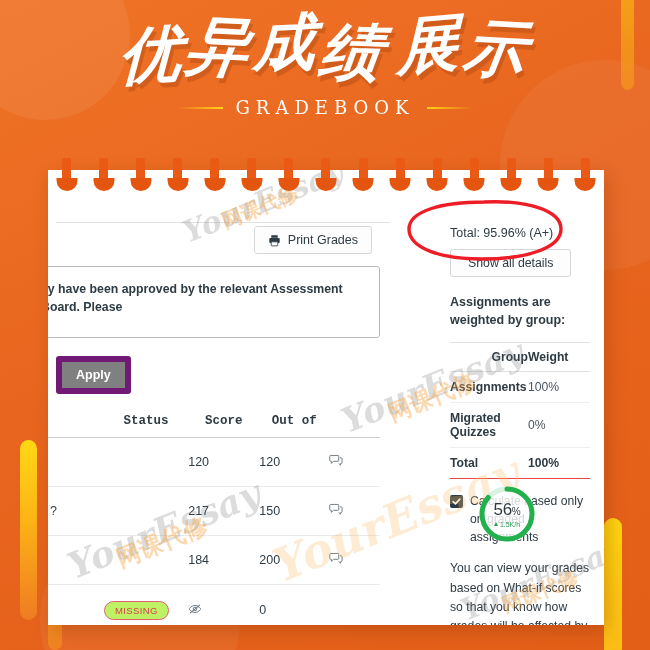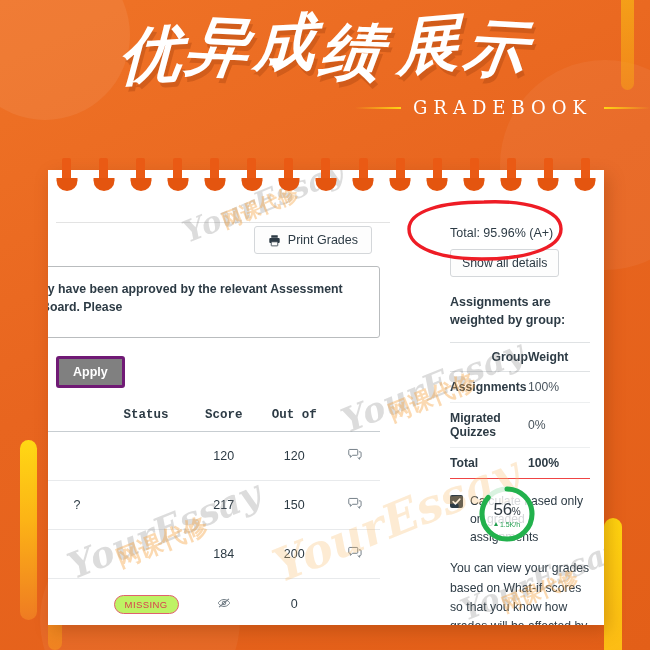--- a/index.html
+++ b/index.html
@@ -79,21 +79,21 @@
   .cn-title span:nth-child(1) { display: inline-block; transform: rotate(-4deg) translateY(4px); }
   .cn-title span:nth-child(2) { display: inline-block; transform: rotate(3deg) translateY(-4px); }
   .cn-title span:nth-child(3) { display: inline-block; transform: rotate(-3deg) translateY(-8px); }
   .cn-title span:nth-child(4) { display: inline-block; transform: rotate(2deg) translateY(2px); }
   .cn-title span:nth-child(5) { display: inline-block; transform: rotate(-5deg) translateY(-6px); margin-left: 10px; }
   .cn-title span:nth-child(6) { display: inline-block; transform: rotate(3deg) translateY(-2px); }
 
   .sub-wrap {
     display: flex;
     align-items: center;
-    justify-content: flex-end;
+    justify-content: center;
     gap: 12px;
     margin-top: 14px;
   }
   .sub-rule {
     width: 46px;
     height: 2px;
     background: linear-gradient(90deg, rgba(255,214,20,0) 0%, #ffd614 100%);
   }
   .sub-rule.right {
     background: linear-gradient(90deg, #ffd614 0%, rgba(255,214,20,0) 100%);
@@ -250,21 +250,21 @@
     width: 352px;
     box-sizing: border-box;
   }
 
   .apply-row {
     padding: 18px 0 0 8px;
   }
   .btn-apply {
     background: #808080;
     color: #fff;
-    border: 3px solid #701a75;
+    border: 6px solid #701a75;
     border-radius: 3px;
     font-size: 12.5px;
     font-weight: 700;
     padding: 6px 14px;
     cursor: pointer;
   }
 
   
   .grades {
     width: 100%;
@@ -278,21 +278,21 @@
     font-weight: 700;
     color: #2d3b45;
     padding: 4px 0 9px 0;
     border-bottom: 1px solid #c7cdd1;
     text-align: center;
     font-family: Liberation Mono, monospace;
   }
   .grades td {
     padding: 16px 0;
     border-bottom: 1px solid #e8eaec;
-    text-align: center;
+    text-align: left;
     color: #2d3b45;
   }
   .c-name { width: 58px; text-align: left; padding-left: 2px !important; }
   .c-status { width: 86px; }
   .c-score { width: 74px; }
   .c-outof { width: 74px; }
   .c-cmt { width: 54px; }
 
   .badge-missing {
     display: inline-block;
@@ -313,21 +313,21 @@
     color: #2d3b45;
     padding: 26px 0 0 6px;
   }
   .btn-details {
     margin: 9px 0 0 6px;
     border: 1px solid #d4d7da;
     background: #fdfdfd;
     border-radius: 3px;
     color: #2d3b45;
     font-size: 12.3px;
-    padding: 6px 11px;
+    padding: 6px 17px;
     cursor: pointer;
   }
   .weighted-title {
     margin: 16px 0 0 6px;
     font-size: 12.5px;
     font-weight: 700;
     color: #2d3b45;
     line-height: 1.45;
   }
   .wtable {

